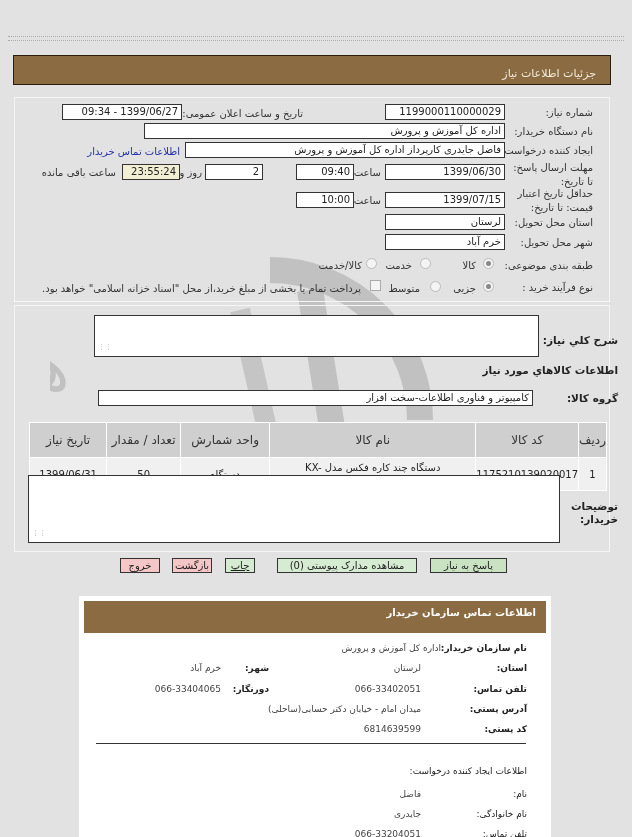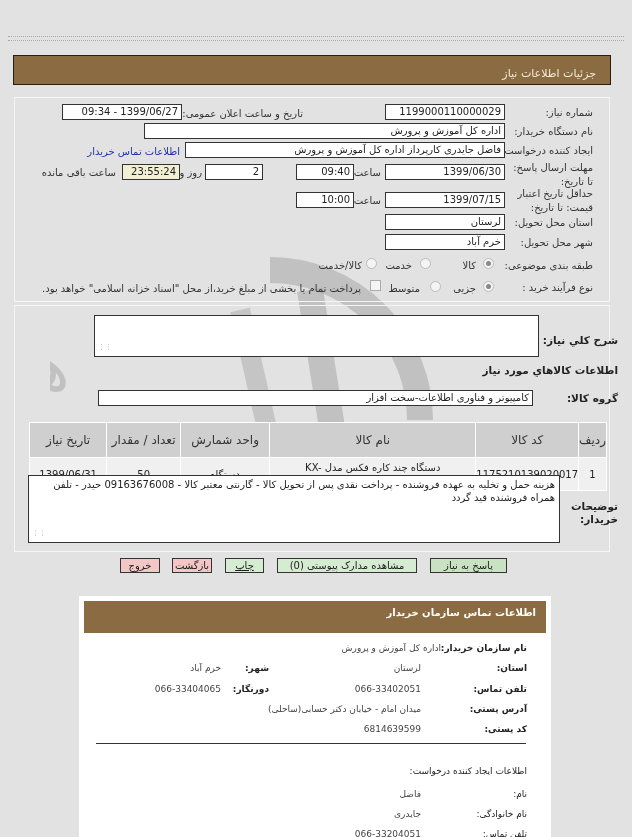--- a/index.html
+++ b/index.html
@@ -187,27 +187,26 @@
       <td style="padding:0 20px; line-height:12px;">دستگاه چند کاره فکس مدل KX-FP711 نام تجارتی پاناسونیک</td>
       <td>دستگاه</td>
       <td>50</td>
       <td>1399/06/31</td>
     </tr>
   </tbody>
 </table>
 
 <span class="bold-lbl" style="right:14px; top:500px; width:50px; white-space:normal; line-height:13px;">توضیحات خریدار:</span>
 <div class="textarea" style="left:28px; top:475px; width:532px; height:68px;">
-  <div style="text-align:right;">هزینه حمل و تخلیه به عهده فروشنده - پرداخت نقدی پس از تحویل کالا - گارنتی معتبر کالا - 09163676008 حیدر - تلفن همراه فروشنده قید گردد</div>
   <span class="grip">⋮⋮</span>
 </div>
 
 <div class="btn green2" style="left:430px; top:558px; width:77px;">پاسخ به نیاز</div>
 <div class="btn green" style="left:277px; top:558px; width:140px;">مشاهده مدارک پیوستی (0)</div>
-<div class="btn green" style="left:225px; top:558px; width:39px;text-decoration:underline;">چاپ</div>
+<div class="btn green" style="left:225px; top:558px; width:30px;text-decoration:underline;">چاپ</div>
 <div class="btn pink" style="left:172px; top:558px; width:40px;">بازگشت</div>
 <div class="btn pink" style="left:120px; top:558px; width:40px;">خروج</div>
 
 <div class="card">
   <div class="card-header">
     <span>اطلاعات تماس سازمان خریدار</span>
   </div>
 
   <span class="cl" style="right:24px; top:47px;">نام سازمان خریدار:</span>
   <span class="cv" style="right:110px; top:47px;">اداره کل آموزش و پرورش</span>

